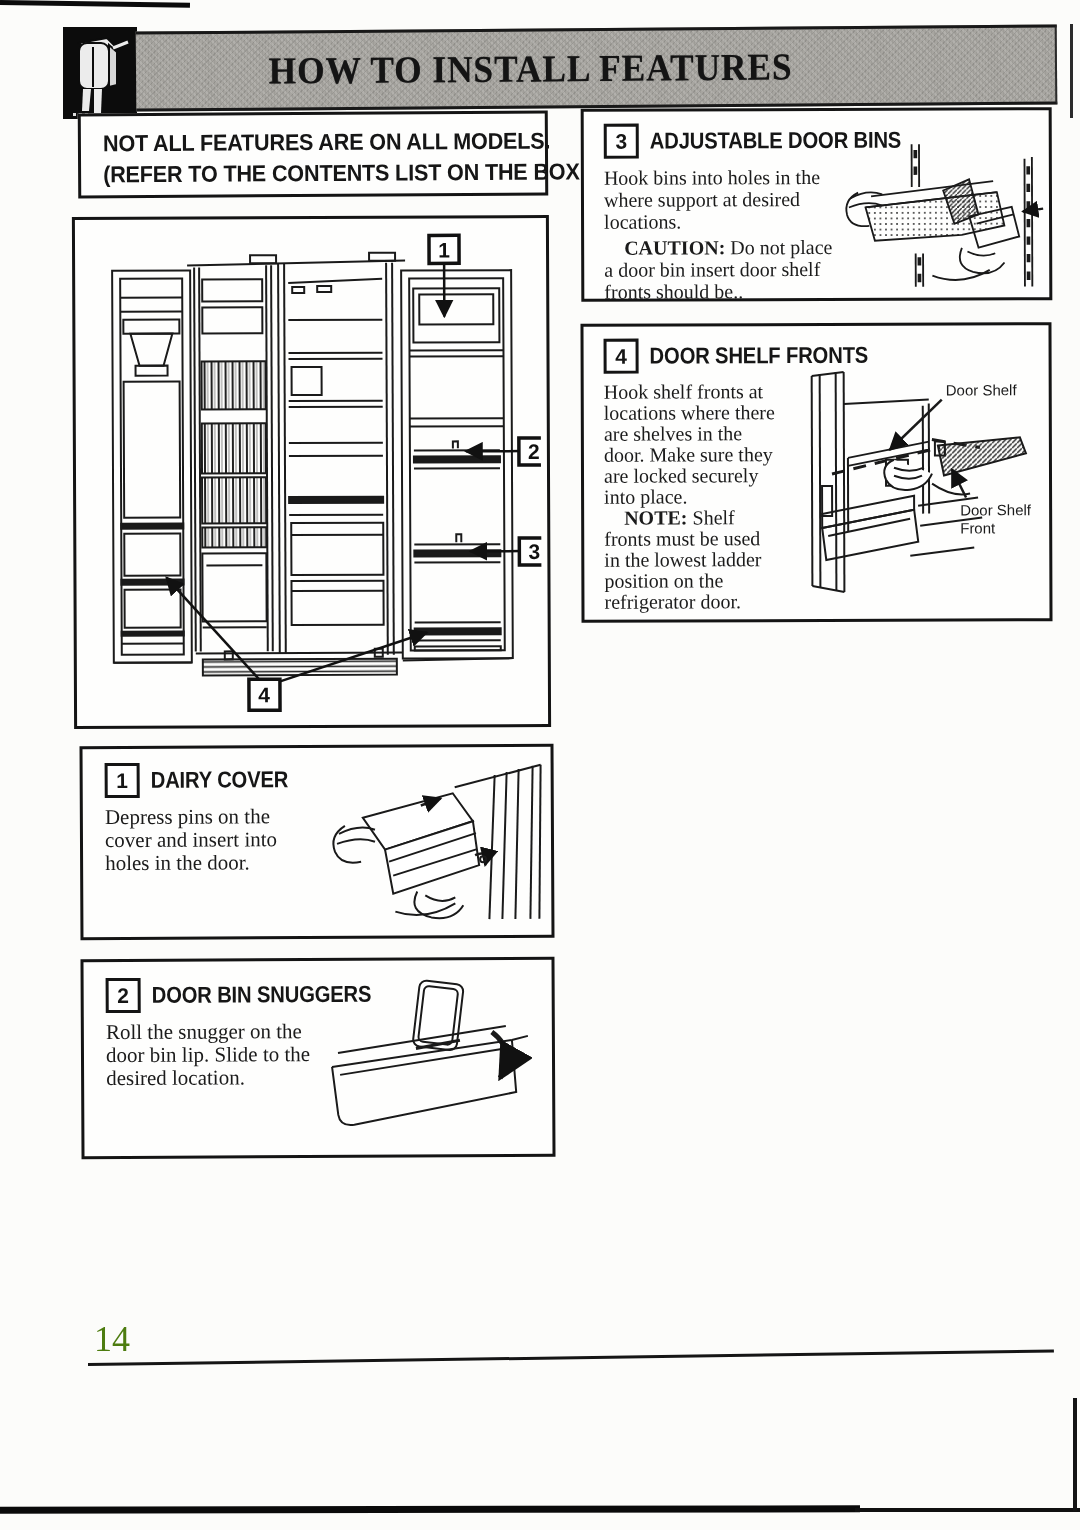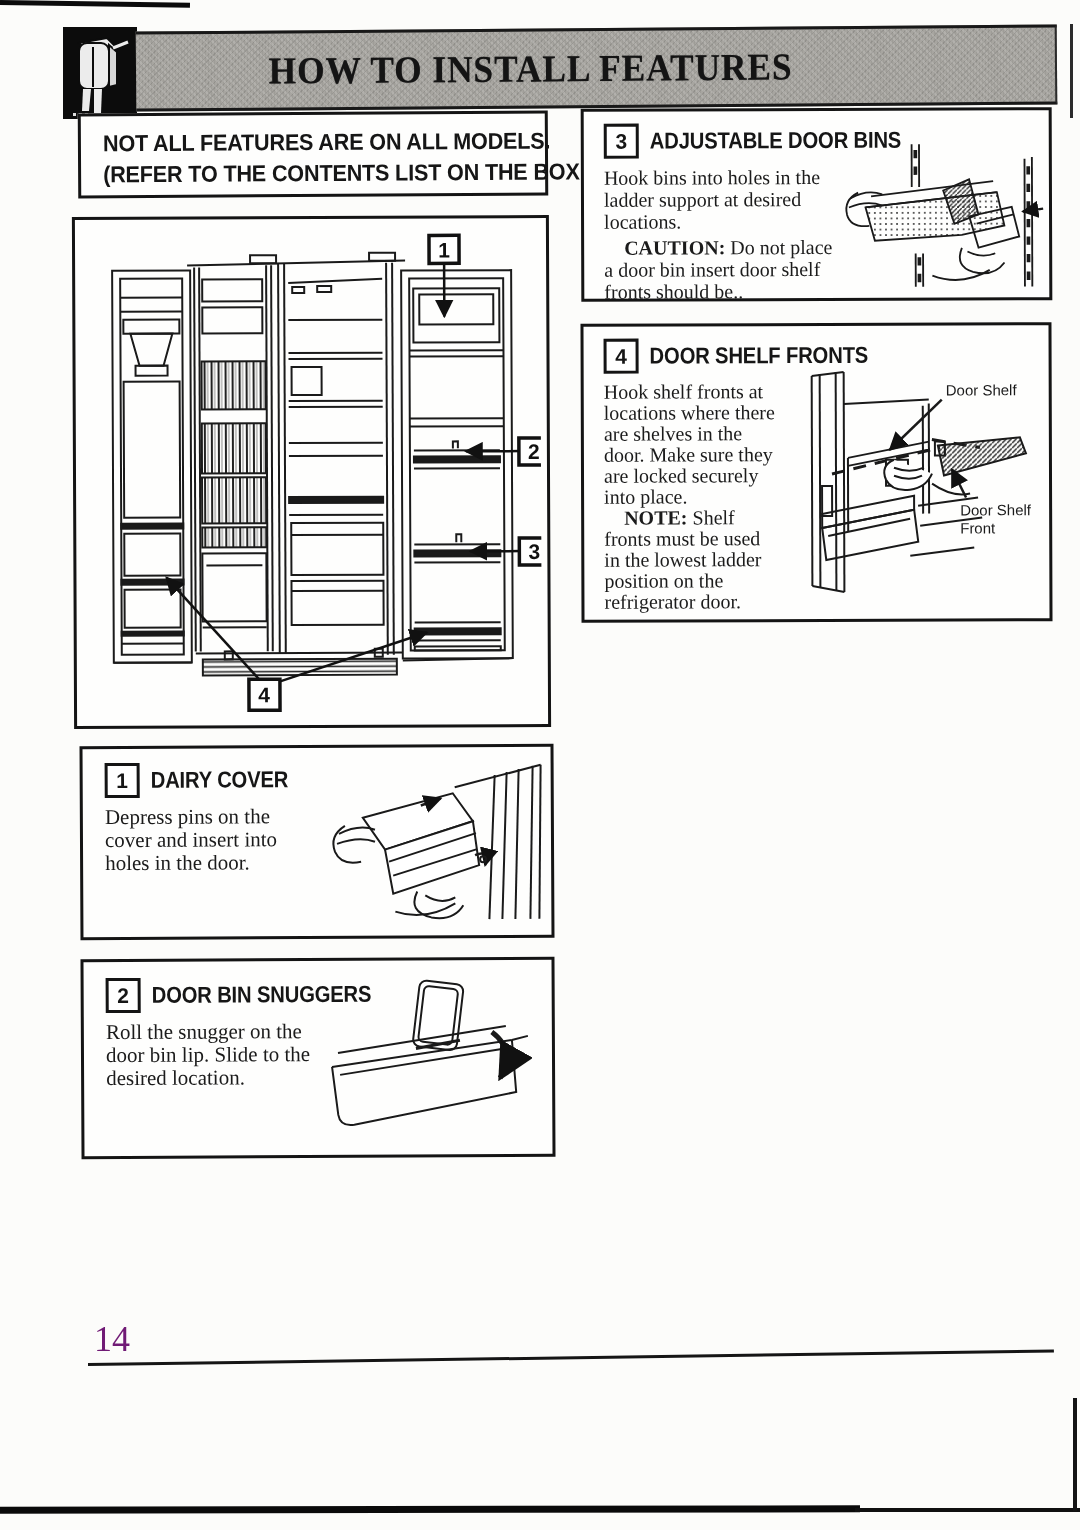--- a/index.html
+++ b/index.html
@@ -58,21 +58,21 @@
     letter-spacing:-0.2px;white-space:nowrap;
     transform:scaleX(.88);transform-origin:left center;display:inline-block;
   }
   .body-text{font-size:21px;line-height:23px;color:#1b1b1b;}
   .body-text p{margin:0 0 4px 0;}
   .b{font-weight:bold;margin-left:20px;}
   .sec4 .body-text{font-size:20px;line-height:21px;}
   .illu{position:absolute;}
   .svg-label{font-family:"Liberation Sans", sans-serif;font-size:15px;fill:#1a1a1a;}
   
-  .page-num{left:94px;top:1318px;font-size:36px;color:#701a75;}
+  .page-num{left:94px;top:1318px;font-size:36px;color:#4d7c0f;}
   .footer-rule{left:88px;top:1363px;width:966px;height:3px;background:#151515;
     transform:rotate(-0.8deg);transform-origin:left center;}
   
   .scan-topleft{left:0;top:0;width:190px;height:5px;background:#0b0b0b;transform:rotate(0.8deg);transform-origin:left center;}
   .scan-right-top{left:1070px;top:24px;width:3px;height:94px;background:#2a2a2a;}
   .scan-bottom-a{left:0;top:1506px;width:860px;height:7px;background:#0a0a0a;transform:rotate(-0.1deg);}
   .scan-bottom-b{left:855px;top:1508px;width:225px;height:4px;background:#101010;}
   .scan-right-bottom{left:1073px;top:1398px;width:4px;height:113px;background:#141414;}
   svg{display:block;}
   svg text{user-select:none;}
@@ -233,21 +233,21 @@
   </svg>
 </div>
 
 <div class="box sec3">
   <div style="padding:12px 0 0 20px;">
     <div class="sec-head">
       <span class="chip">3</span>
       <span class="sec-title">ADJUSTABLE DOOR BINS</span>
     </div>
     <div class="body-text" style="width:234px;margin-top:8px;font-size:20px;line-height:22px;">
-      <p>Hook bins into holes in the ladder support at desired locations.</p>
+      <p>Hook bins into holes in the where support at desired locations.</p>
       <p>
         <span class="b">CAUTION:</span>
         <span>Do not place a door bin insert door shelf fronts should be..</span>
       </p>
     </div>
   </div>
   <svg class="illu" style="right:4px;top:28px;" width="222" height="152" viewBox="0 0 240 164">
     <defs>
       <pattern id="dots" width="6" height="6" patternUnits="userSpaceOnUse">
         <circle cx="2" cy="2" r="1" fill="#222"></circle>

